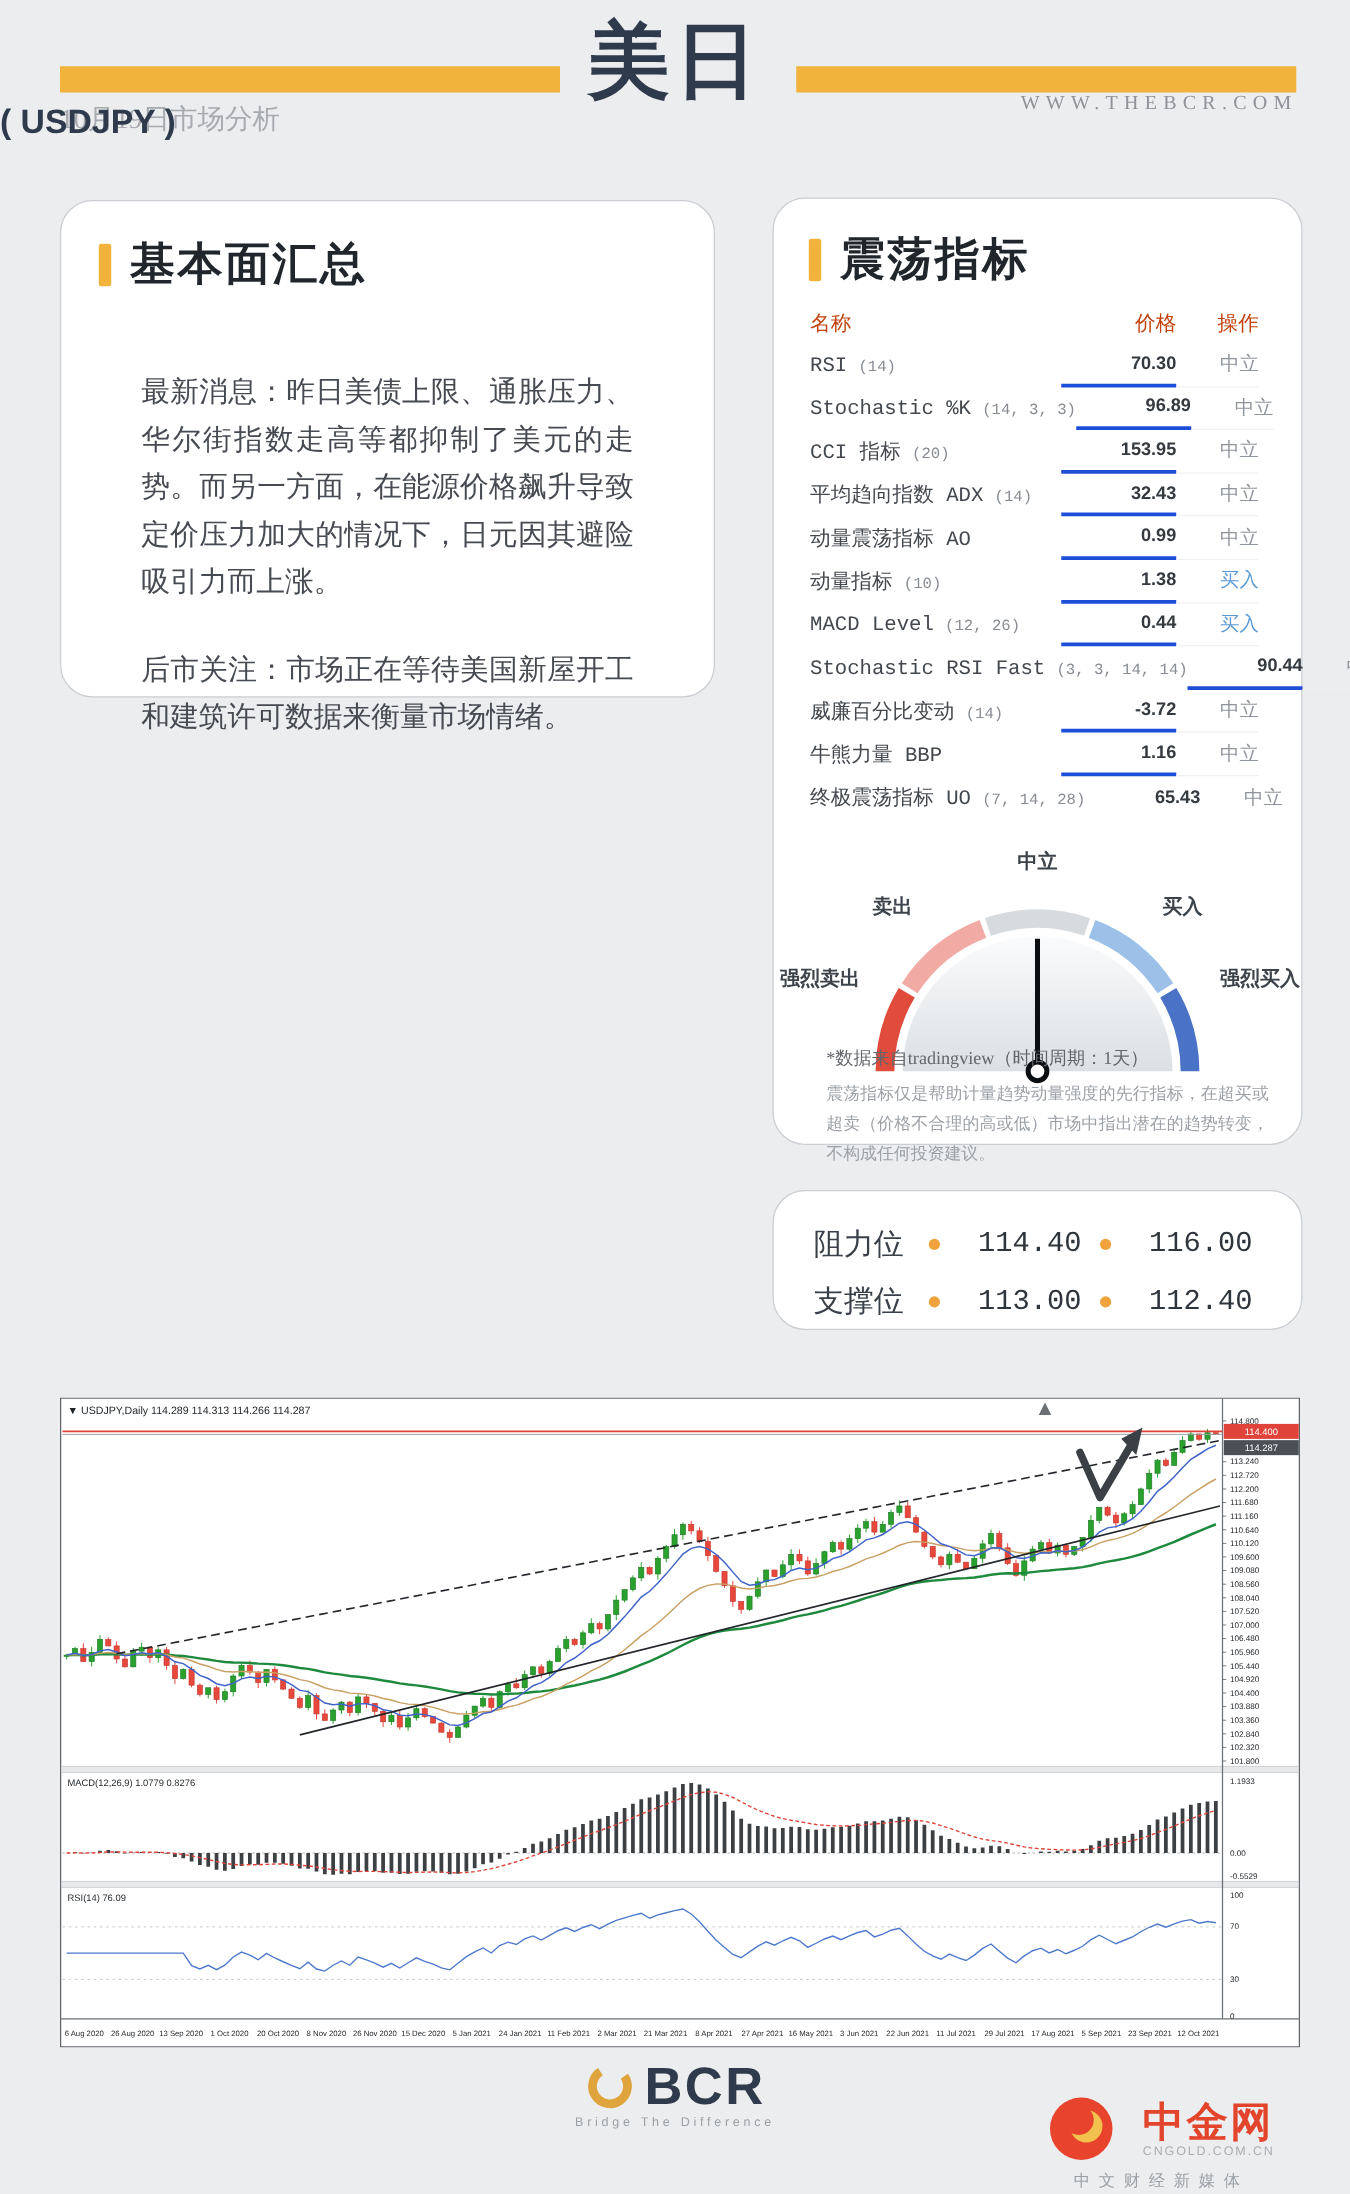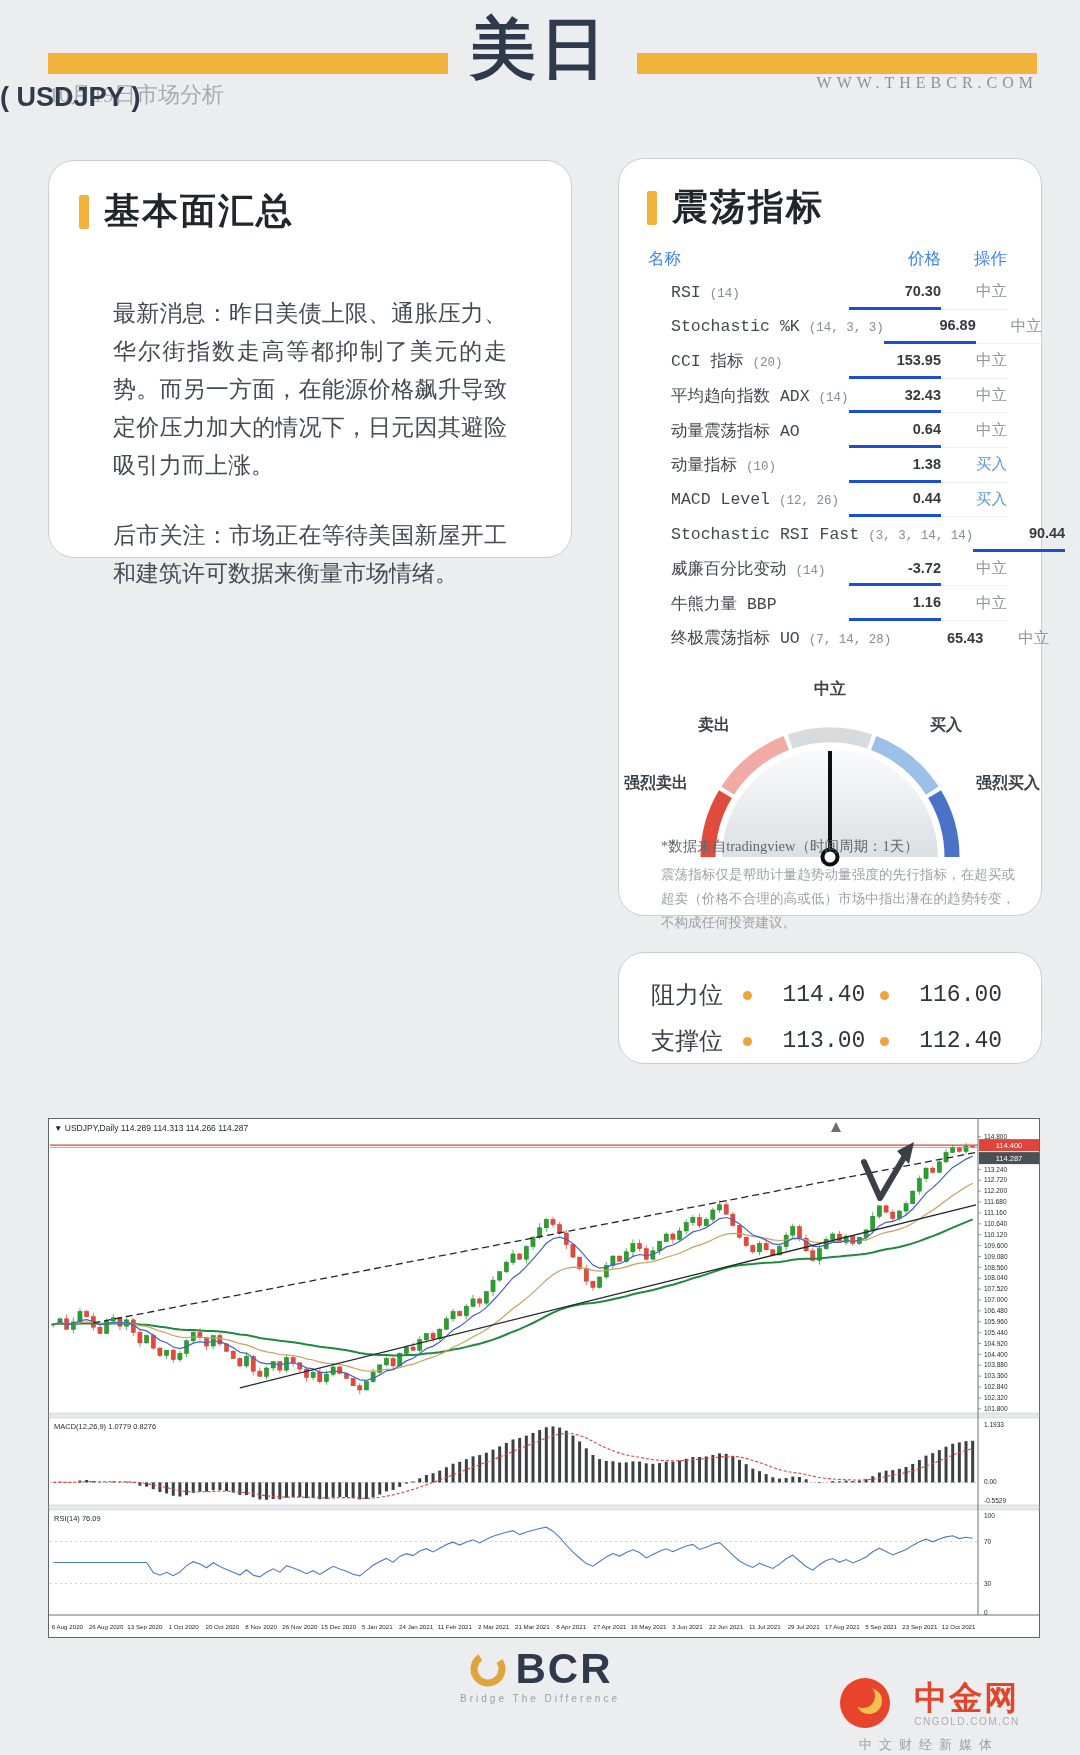--- a/index.html
+++ b/index.html
@@ -42,24 +42,24 @@
 
   .body-copy{padding:0 64px;font-family:Liberation Sans, sans-serif;font-size:23px;line-height:38px;color:var(--body-ink);text-align:justify;}
   #card-fundamental .body-copy p:first-child{margin-top:58px;}
   #card-fundamental .body-copy p + p{margin-top:32px;}
   #card-technical .body-copy p:first-child{margin-top:44px;}
   #card-technical .body-copy p + p{margin-top:32px;}
 
   
   .osc-table{position:absolute;left:29px;right:34px;top:84px;}
   .osc-header{display:grid;grid-template-columns:1fr 92px 66px;height:32px;align-items:center;
-    font-family:"Liberation Serif",serif;font-size:16.5px;color:#3b82f6;}
+    font-family:"Liberation Serif",serif;font-size:16.5px;color:#c2410c;}
   .osc-header .h-price,.osc-header .h-action{text-align:right;}
   .osc-row{display:grid;grid-template-columns:1fr 92px 66px;height:34.6px;align-items:center;}
-  .osc-name{font-family:"Liberation Mono","Liberation Serif",monospace;font-size:16.5px;color:#43484E;white-space:nowrap;margin-left:23px;}
+  .osc-name{font-family:"Liberation Mono","Liberation Serif",monospace;font-size:16.5px;color:#43484E;white-space:nowrap;}
   .osc-params{font-family:"Liberation Mono",monospace;font-size:12.5px;color:#878C92;margin-left:9px;}
   .osc-price{font-size:14.5px;font-weight:700;color:#343A40;text-align:right;align-self:stretch;
     display:flex;align-items:center;justify-content:flex-end;border-bottom:3px solid #1d4ed8;}
   .osc-action{font-size:15.5px;color:var(--gray-ink);text-align:right;align-self:stretch;
     display:flex;align-items:center;justify-content:flex-end;border-bottom:1px solid #EFF0F1;}
   .osc-row:last-child .osc-price,.osc-row:last-child .osc-action{border-bottom:none;}
   .osc-action.buy{color:var(--buy-blue);}
 
   
   .gauge-wrap{position:absolute;left:50%;top:522px;transform:translateX(-50%);width:320px;height:186px;}
@@ -150,21 +150,21 @@
             <span class="osc-price">153.95</span>
             <span class="osc-action">中立</span>
           </div>
           <div class="osc-row">
             <span class="osc-name">平均趋向指数 ADX<span class="osc-params">(14)</span></span>
             <span class="osc-price">32.43</span>
             <span class="osc-action">中立</span>
           </div>
           <div class="osc-row">
             <span class="osc-name">动量震荡指标 AO</span>
-            <span class="osc-price">0.64</span>
+            <span class="osc-price">0.99</span>
             <span class="osc-action">中立</span>
           </div>
           <div class="osc-row">
             <span class="osc-name">动量指标<span class="osc-params">(10)</span></span>
             <span class="osc-price">1.38</span>
             <span class="osc-action buy">买入</span>
           </div>
           <div class="osc-row">
             <span class="osc-name">MACD Level<span class="osc-params">(12, 26)</span></span>
             <span class="osc-price">0.44</span>

